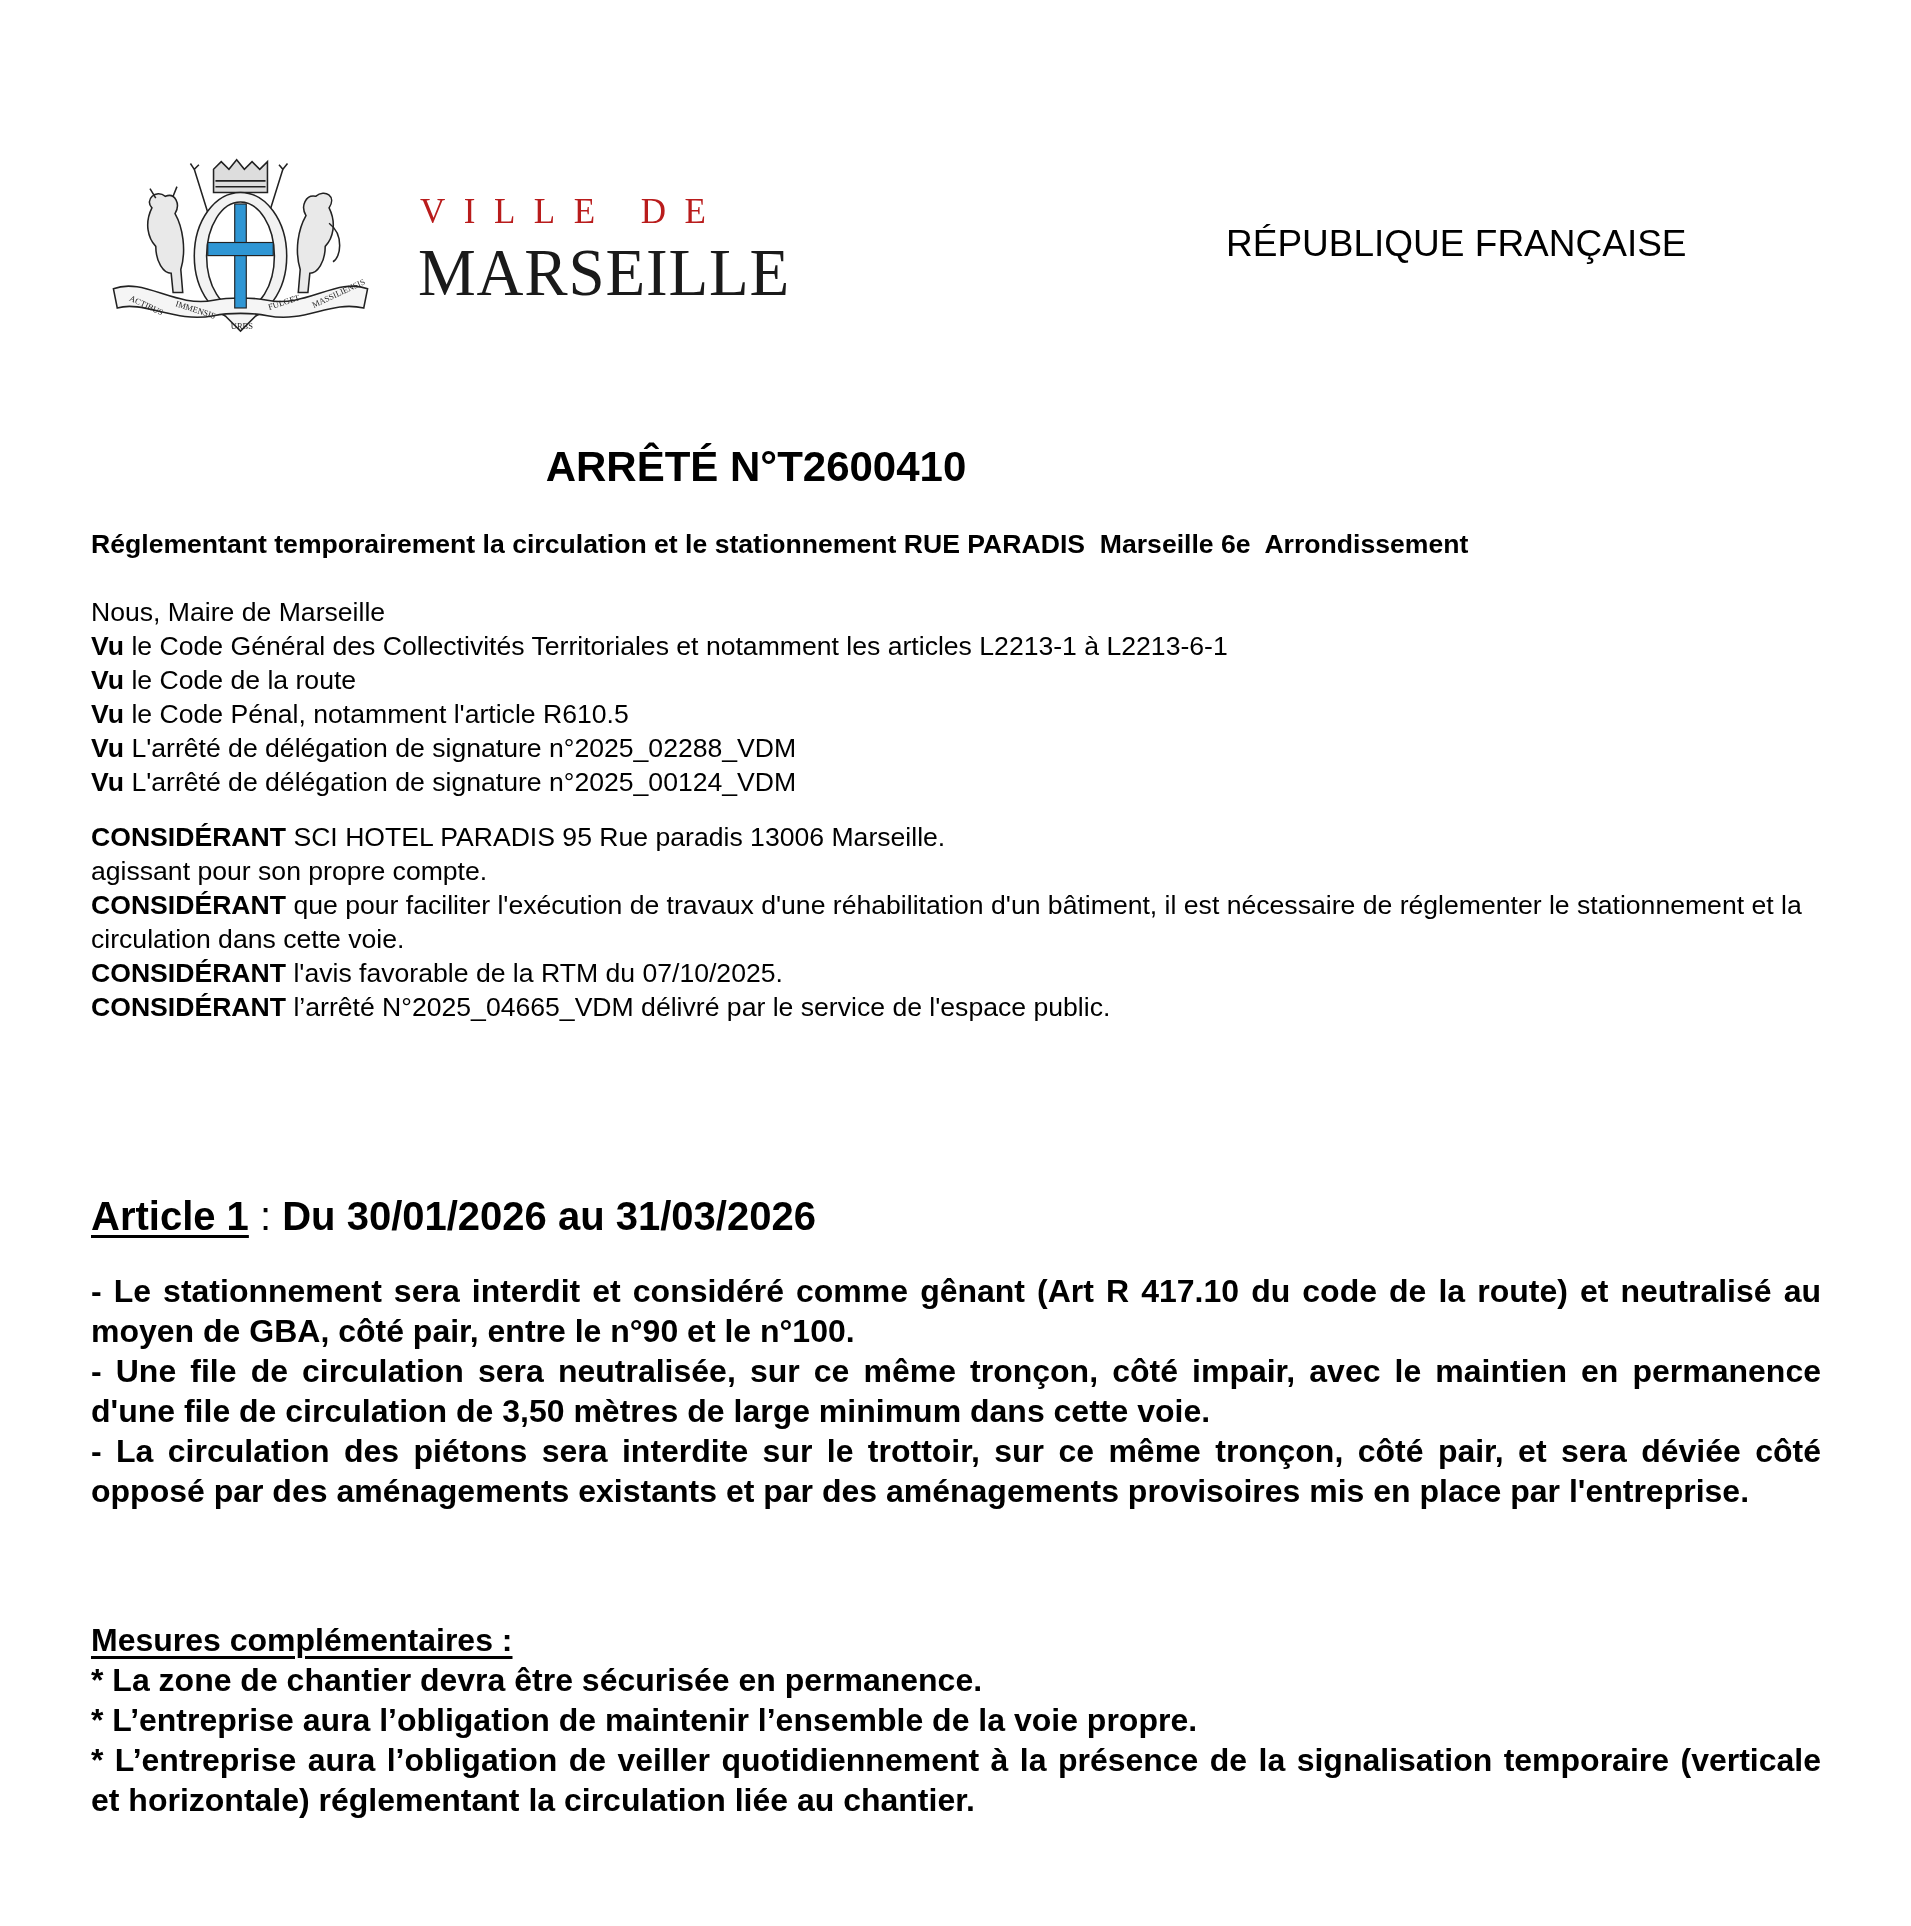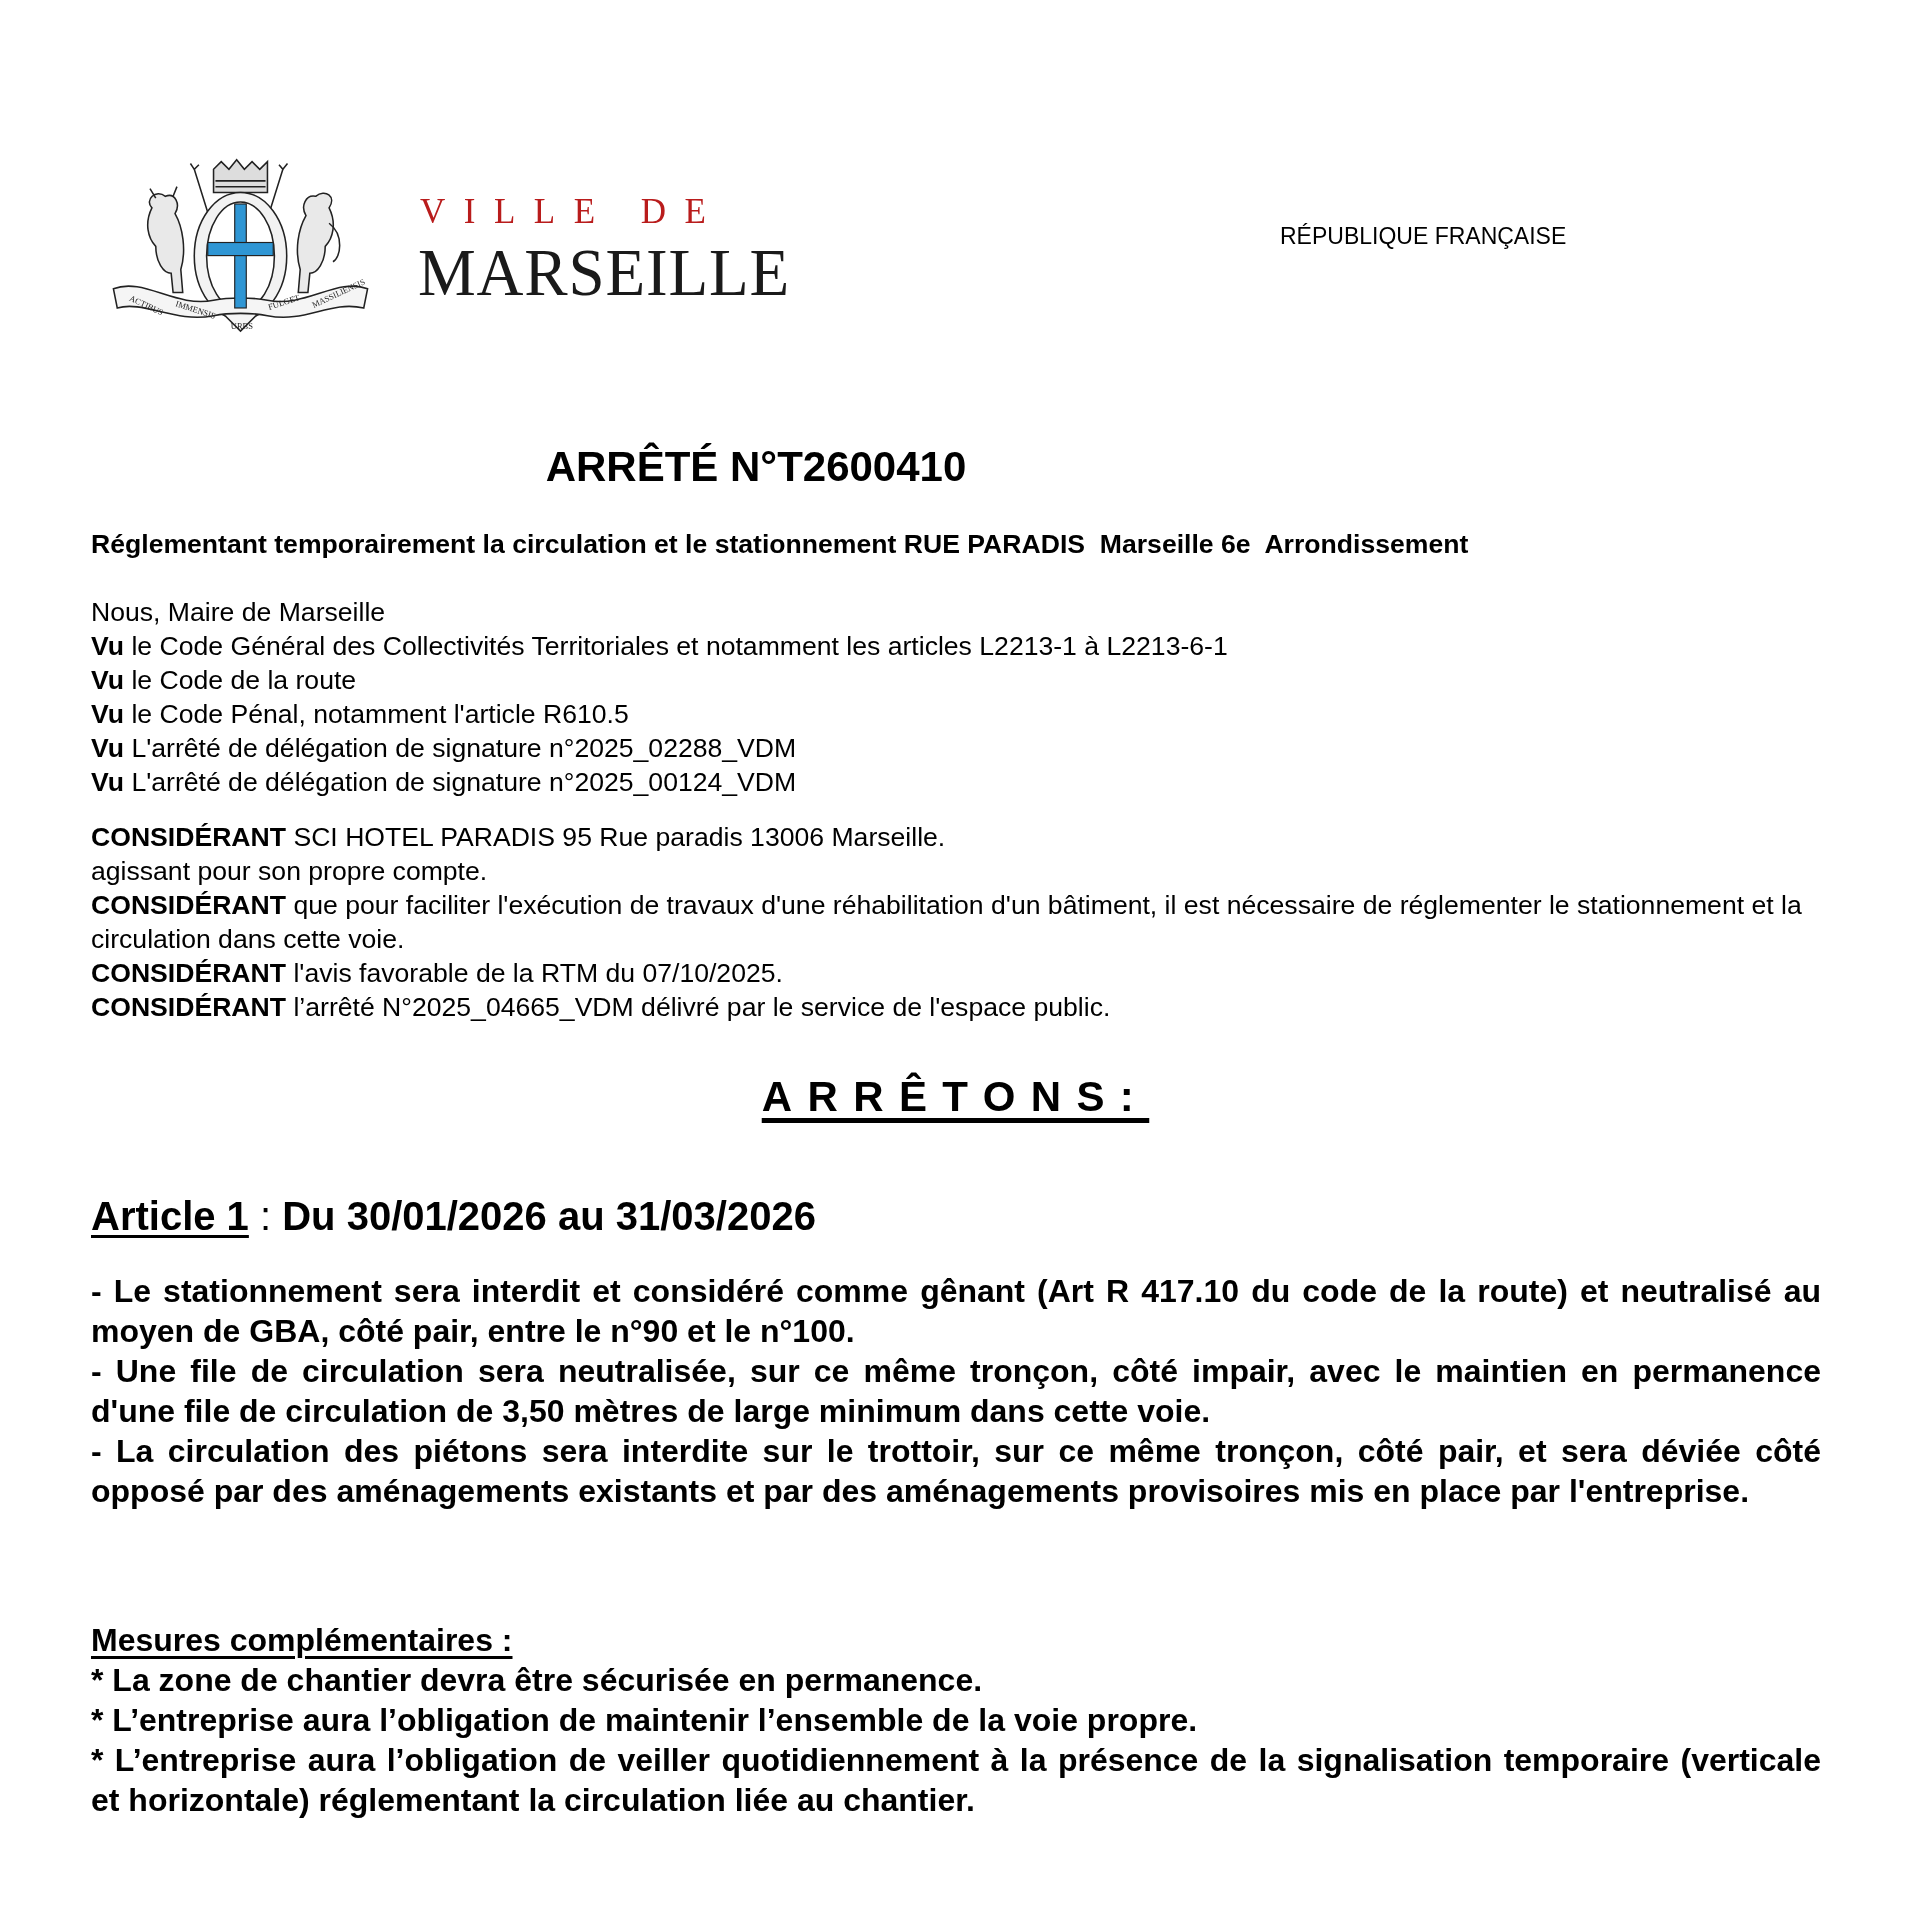--- a/index.html
+++ b/index.html
@@ -16,22 +16,22 @@
       position: absolute; left: 322px; top: 46px;
       font-family: "Liberation Serif", serif; font-size: 35px; letter-spacing: 18.5px;
       color: #b91c1c; white-space: nowrap;
     }
     .logo-text-main {
       position: absolute; left: 320px; top: 87px;
       font-family: "Liberation Serif", serif; font-size: 65px; letter-spacing: 0.8px;
       color: #1a1a1a; white-space: nowrap; transform: scaleY(1.05); transform-origin: left top;
     }
     .republique {
-      position: absolute; left: 1280px; top: 223px;
-      font-size: 23px; white-space: nowrap;
+      position: absolute; left: 1226px; top: 223px;
+      font-size: 37px; white-space: nowrap;
     }
 
     
     .title {
       position: absolute; left: 0; width: 1512px; top: 443px; text-align: center;
       font-weight: bold; font-size: 42px; white-space: nowrap;
     }
     .subtitle {
       position: absolute; left: 91px; top: 529px;
       font-weight: bold; font-size: 26.6px; white-space: pre;
@@ -123,21 +123,20 @@
   </div>
 
   <div class="considerants">
     <div><span class="b">CONSIDÉRANT</span><span> SCI HOTEL PARADIS 95 Rue paradis 13006 Marseille.</span></div>
     <div><span class="b"></span><span>agissant pour son propre compte.</span></div>
     <div><span class="b">CONSIDÉRANT</span><span> que pour faciliter l'exécution de travaux d'une réhabilitation d'un bâtiment, il est nécessaire de réglementer le stationnement et la circulation dans cette voie.</span></div>
     <div><span class="b">CONSIDÉRANT</span><span> l'avis favorable de la RTM du 07/10/2025.</span></div>
     <div><span class="b">CONSIDÉRANT</span><span> l’arrêté N°2025_04665_VDM délivré par le service de l'espace public.</span></div>
   </div>
 
-  <div class="arretons"><span>ARRÊTONS:</span></div>
 
   <div class="art1">
     <span class="u">Article 1</span><span style="font-weight:normal"> : </span><span>Du 30/01/2026 au 31/03/2026</span>
   </div>
 
   <div class="block rue">
     <p>- Le stationnement sera interdit et considéré comme gênant (Art R 417.10 du code de la route) et neutralisé au moyen de GBA, côté pair, entre le n°90 et le n°100.</p>
     <p>-  Une file de circulation sera neutralisée, sur ce même tronçon, côté impair, avec le maintien en permanence d'une file de circulation de 3,50 mètres de large minimum dans cette voie.</p>
     <p>- La circulation des piétons sera interdite sur le trottoir, sur ce même tronçon, côté pair, et sera déviée côté opposé par des aménagements existants et par des aménagements provisoires mis en place par l'entreprise.</p>
   </div>

